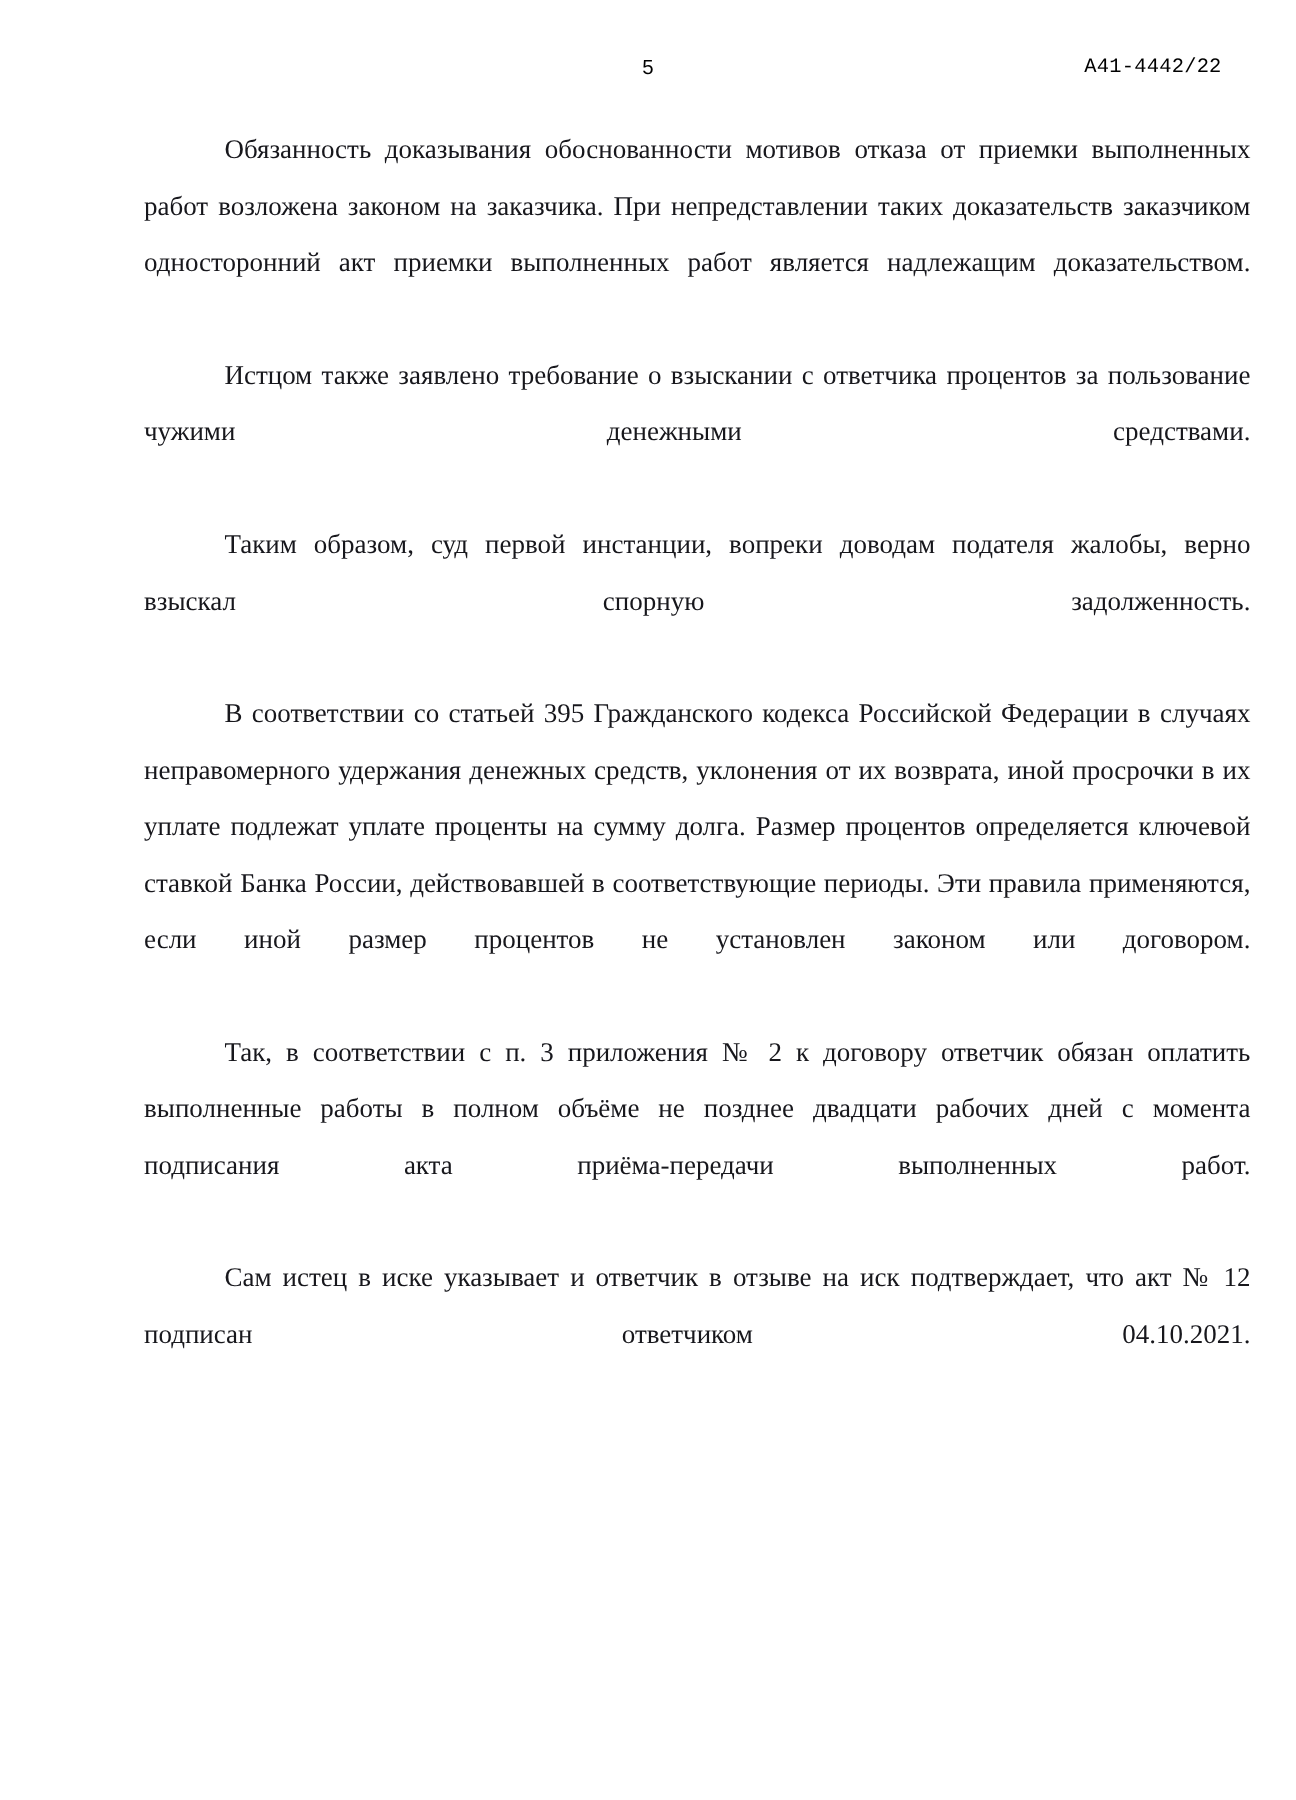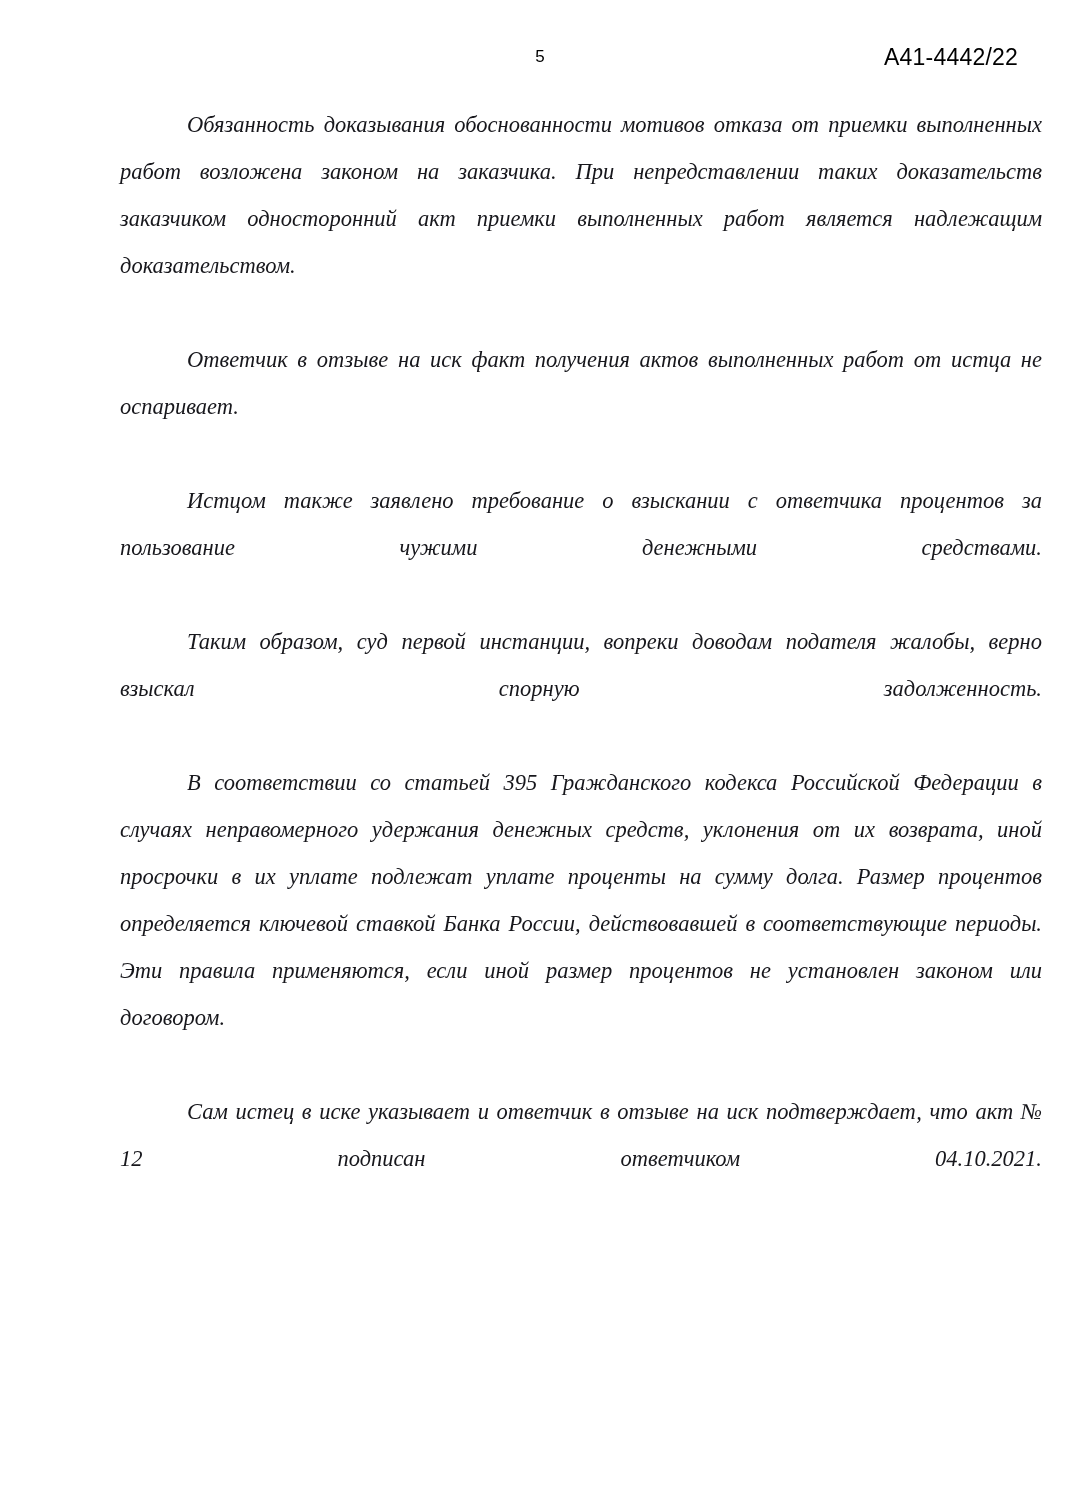--- a/index.html
+++ b/index.html
@@ -43,23 +43,24 @@
     left: 0;
     top: 0;
     width: 1080px;
     text-align: center;
     font-size: 17px;
   }
   .page-header .case-number {
     position: absolute;
     right: 62px;
     top: 0;
-    font-size: 23px;
+    font-size: 17px;
     letter-spacing: 0.2px;
     white-space: nowrap;
+    font-family: Liberation Mono, monospace;
   }
 
   
   .doc-body {
     position: absolute;
     left: 120px;
     top: 101px;
     width: 922px;
   }
 
@@ -67,21 +68,20 @@
     margin: 0;
     padding: 0;
     text-align: justify;
     text-justify: inter-word;
     text-indent: 67px;
     font-size: 22.5px;
     line-height: 47px;
     color: #17171c;
     hyphens: none;
     word-spacing: 0.2px;
-    font-style: italic;
   }
 
   
   .doc-body p:after {
     content: "";
     display: inline-block;
     width: 100%;
   }
 </style>
 </head>
@@ -89,21 +89,21 @@
 
 <div class="page">
 
   <div class="page-header">
     <div class="page-number">5</div>
     <div class="case-number">А41-4442/22</div>
   </div>
 
   <div class="doc-body">
     <p>Обязанность доказывания обоснованности мотивов отказа от приемки выполненных работ возложена законом на заказчика. При непредставлении таких доказательств заказчиком односторонний акт приемки выполненных работ является надлежащим доказательством.</p>
-    <p>Ответчик в отзыве на иск факт получения актов выполненных работ от истца не оспаривает.</p>
     <p>Истцом также заявлено требование о взыскании с ответчика процентов за пользование чужими денежными средствами.</p>
     <p>Таким образом, суд первой инстанции, вопреки доводам подателя жалобы, верно взыскал спорную задолженность.</p>
     <p>В соответствии со статьей 395 Гражданского кодекса Российской Федерации в случаях неправомерного удержания денежных средств, уклонения от их возврата, иной просрочки в их уплате подлежат уплате проценты на сумму долга. Размер процентов определяется ключевой ставкой Банка России, действовавшей в соответствующие периоды. Эти правила применяются, если иной размер процентов не установлен законом или договором.</p>
+    <p>Так, в соответствии с п. 3 приложения № 2 к договору ответчик обязан оплатить выполненные работы в полном объёме не позднее двадцати рабочих дней с момента подписания акта приёма-передачи выполненных работ.</p>
     <p>Сам истец в иске указывает и ответчик в отзыве на иск подтверждает, что акт № 12 подписан ответчиком 04.10.2021.</p>
 
   </div>
 
 </div>
 
 </body></html>

